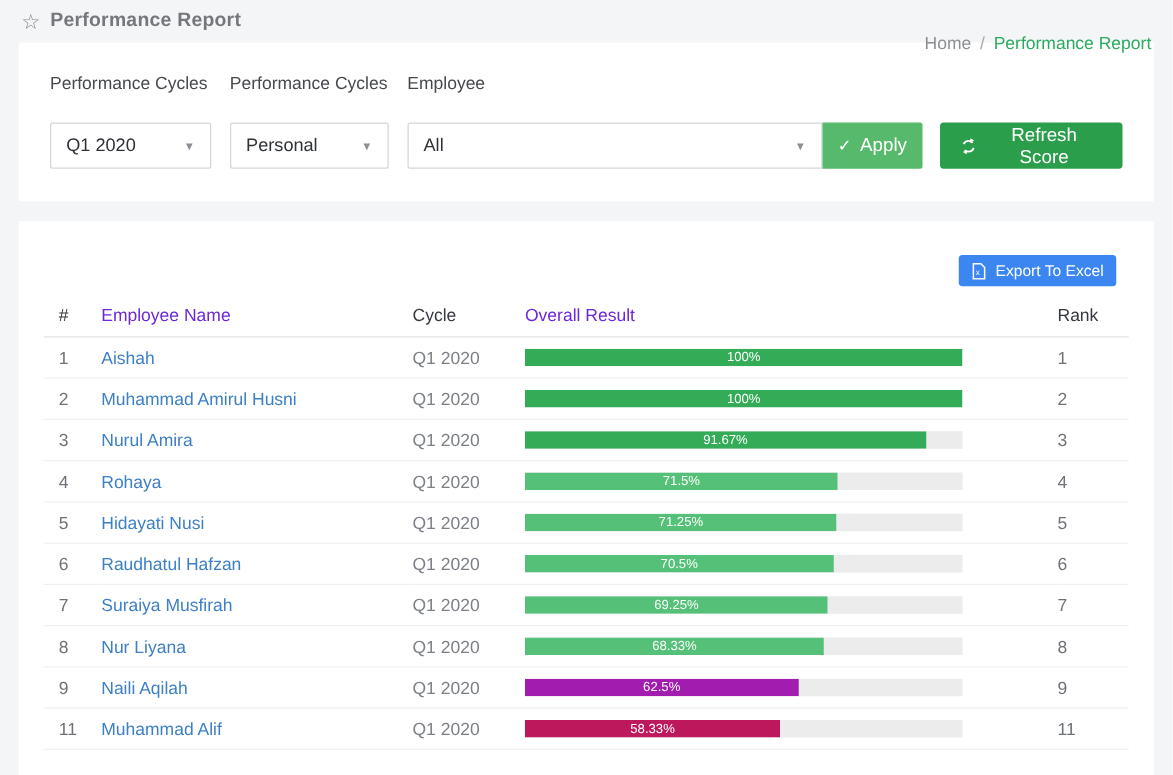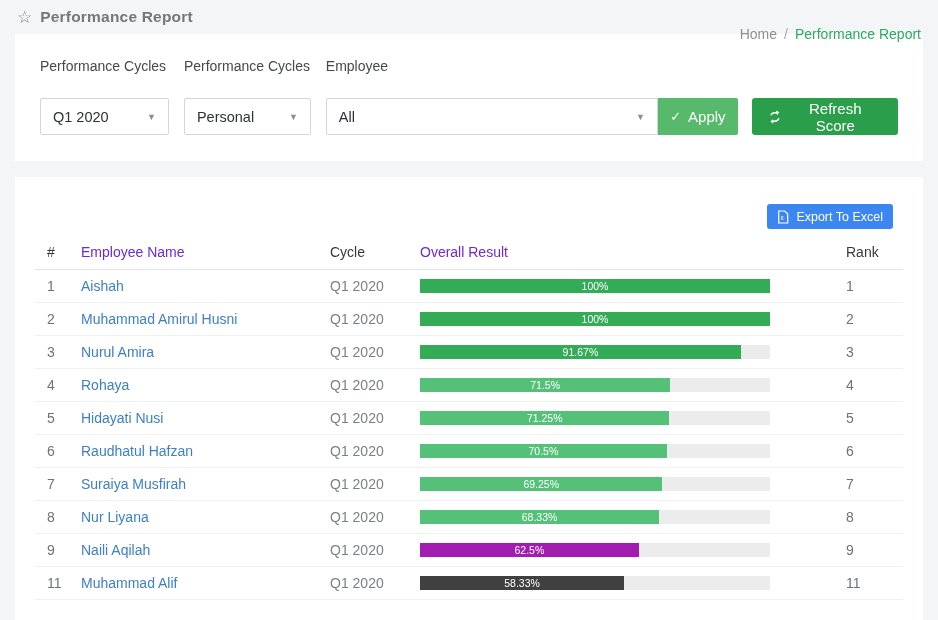--- a/index.html
+++ b/index.html
@@ -288,21 +288,21 @@
     <td class="c-rank">9</td>
   </tr>
 
 
   <tr>
     <td class="c-num">11</td>
     <td class="c-name"><a class="emp-link">Muhammad Alif</a></td>
     <td class="c-cycle">Q1 2020</td>
     <td class="c-result">
       <div class="bar-track">
-        <div class="bar-fill" style="width: 58.33%; background: #404040; text-align: center;">
+        <div class="bar-fill" style="width: 58.33%; background: #be185d; text-align: center;">
           <span>58.33%</span>
         </div>
       </div>
     </td>
     <td class="c-rank">11</td>
   </tr>
 
 </tbody>
   </table>
 </div>

